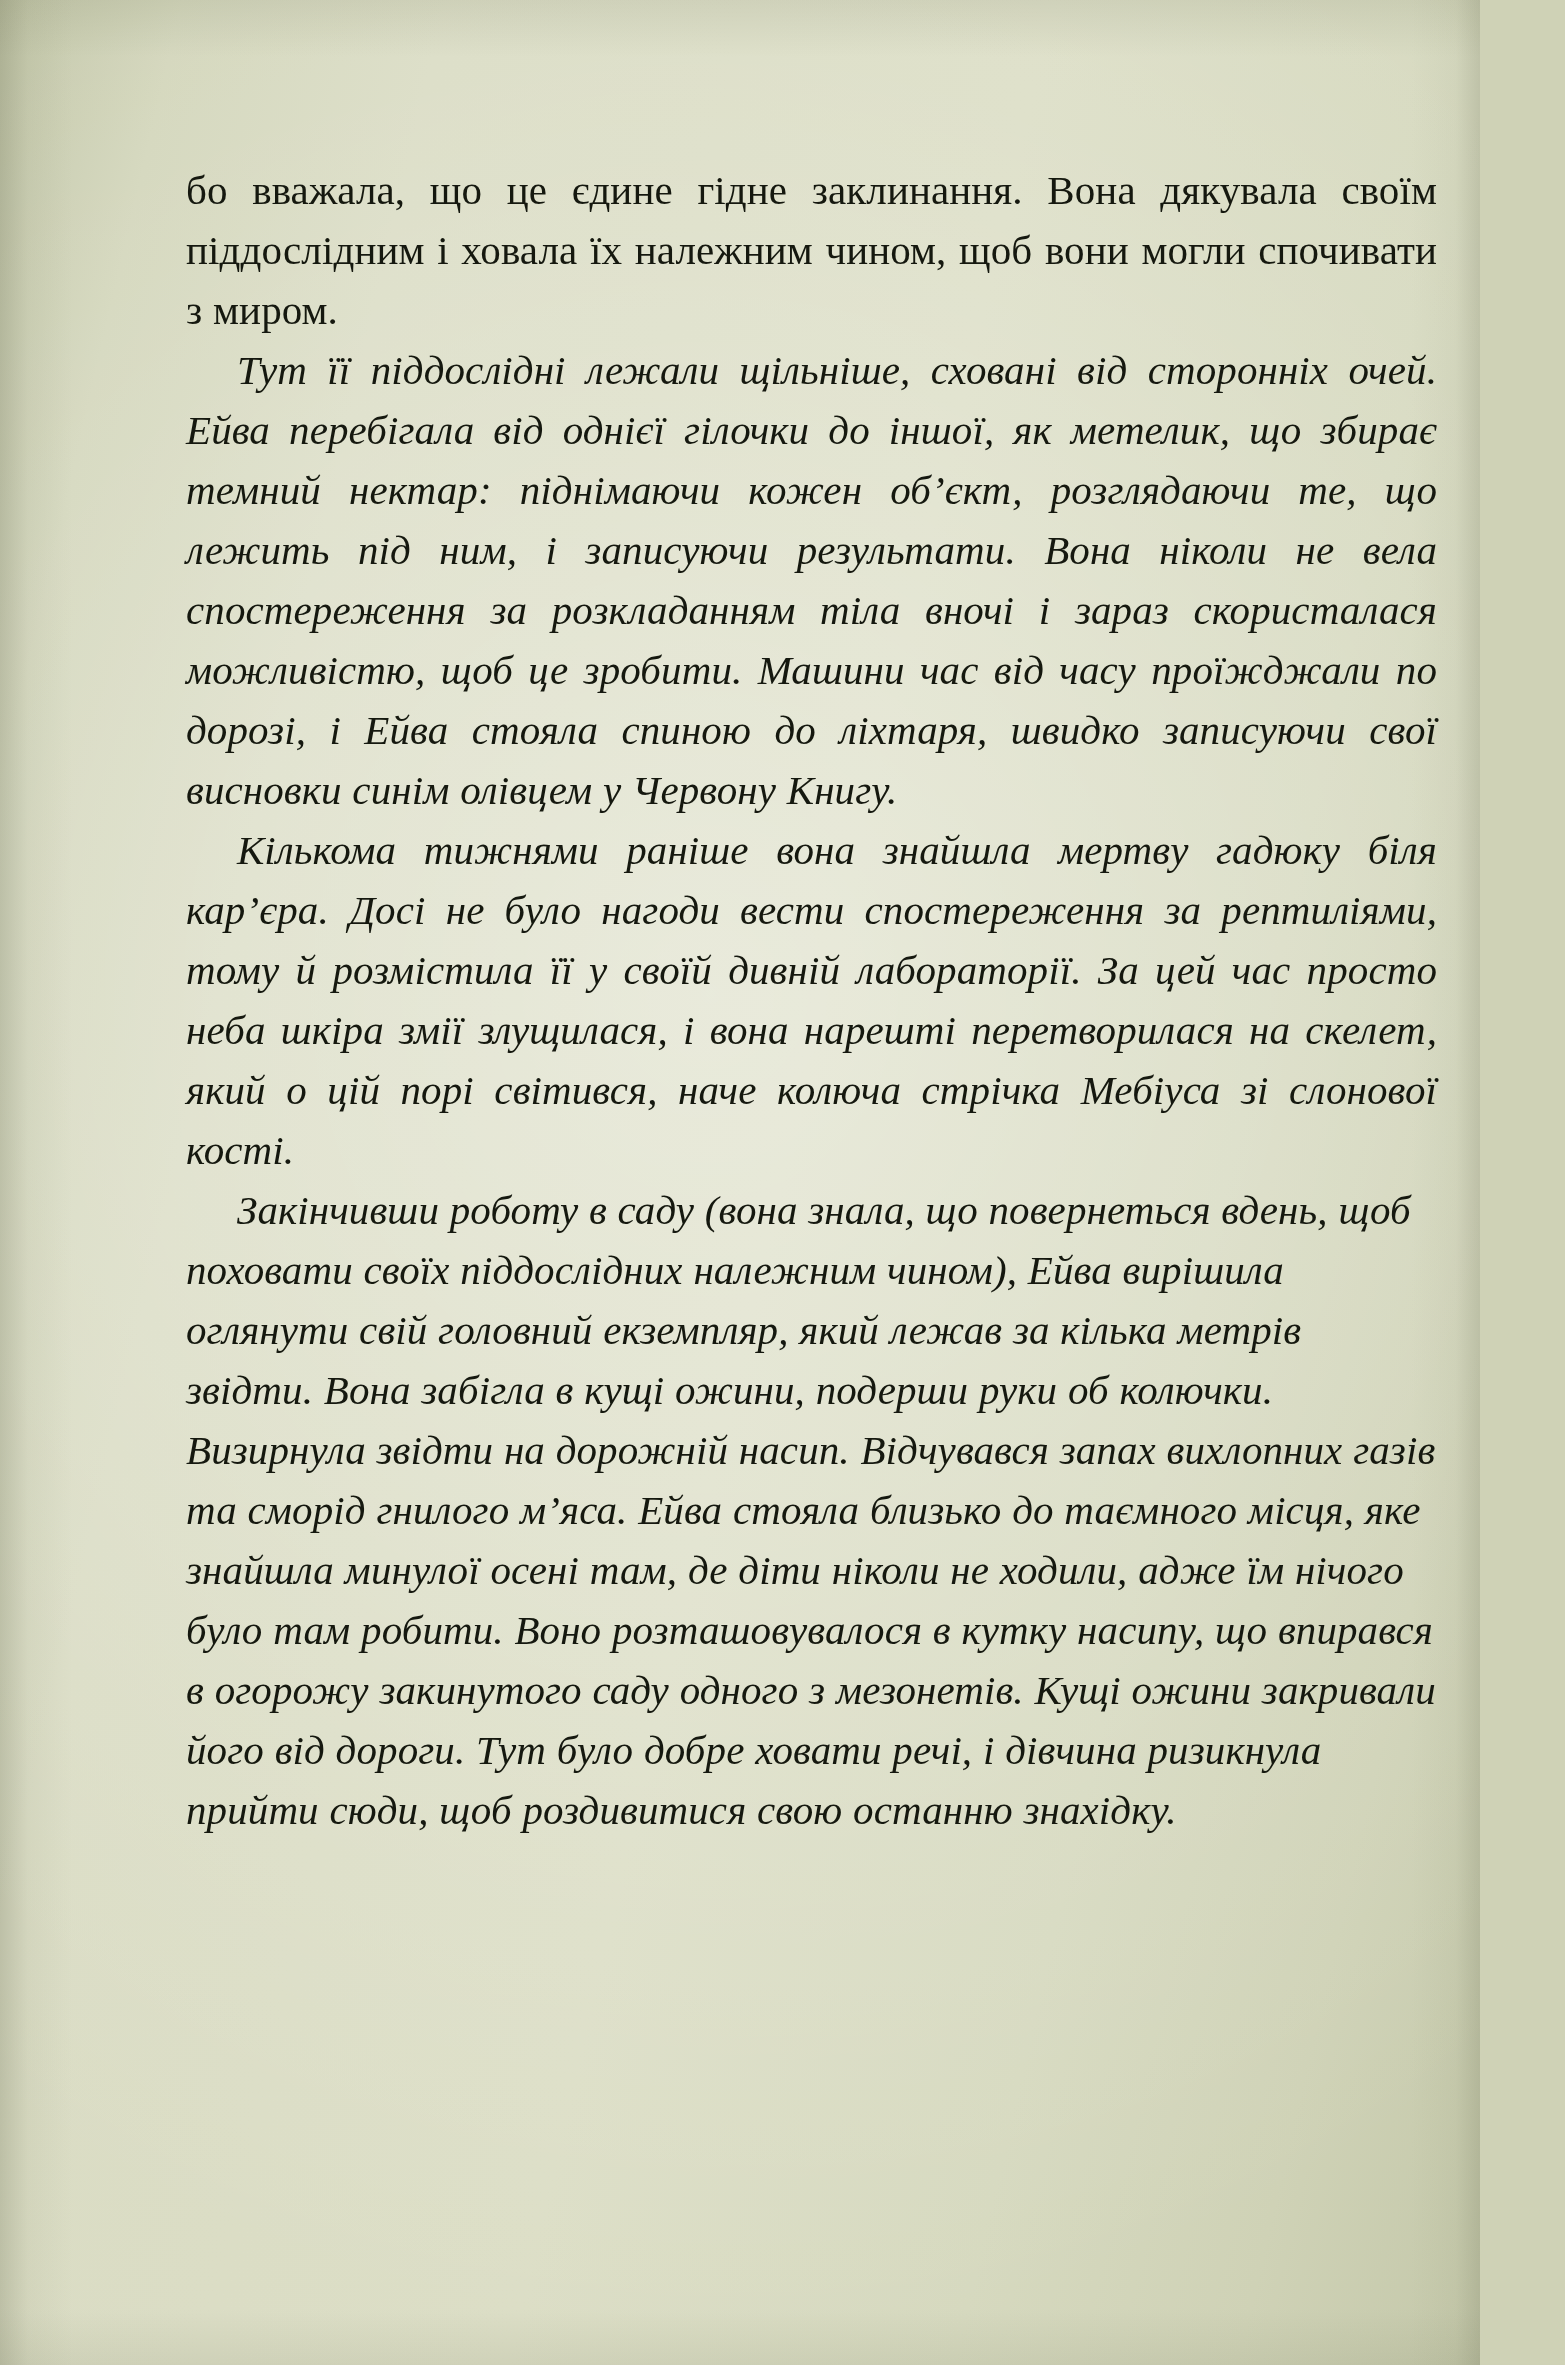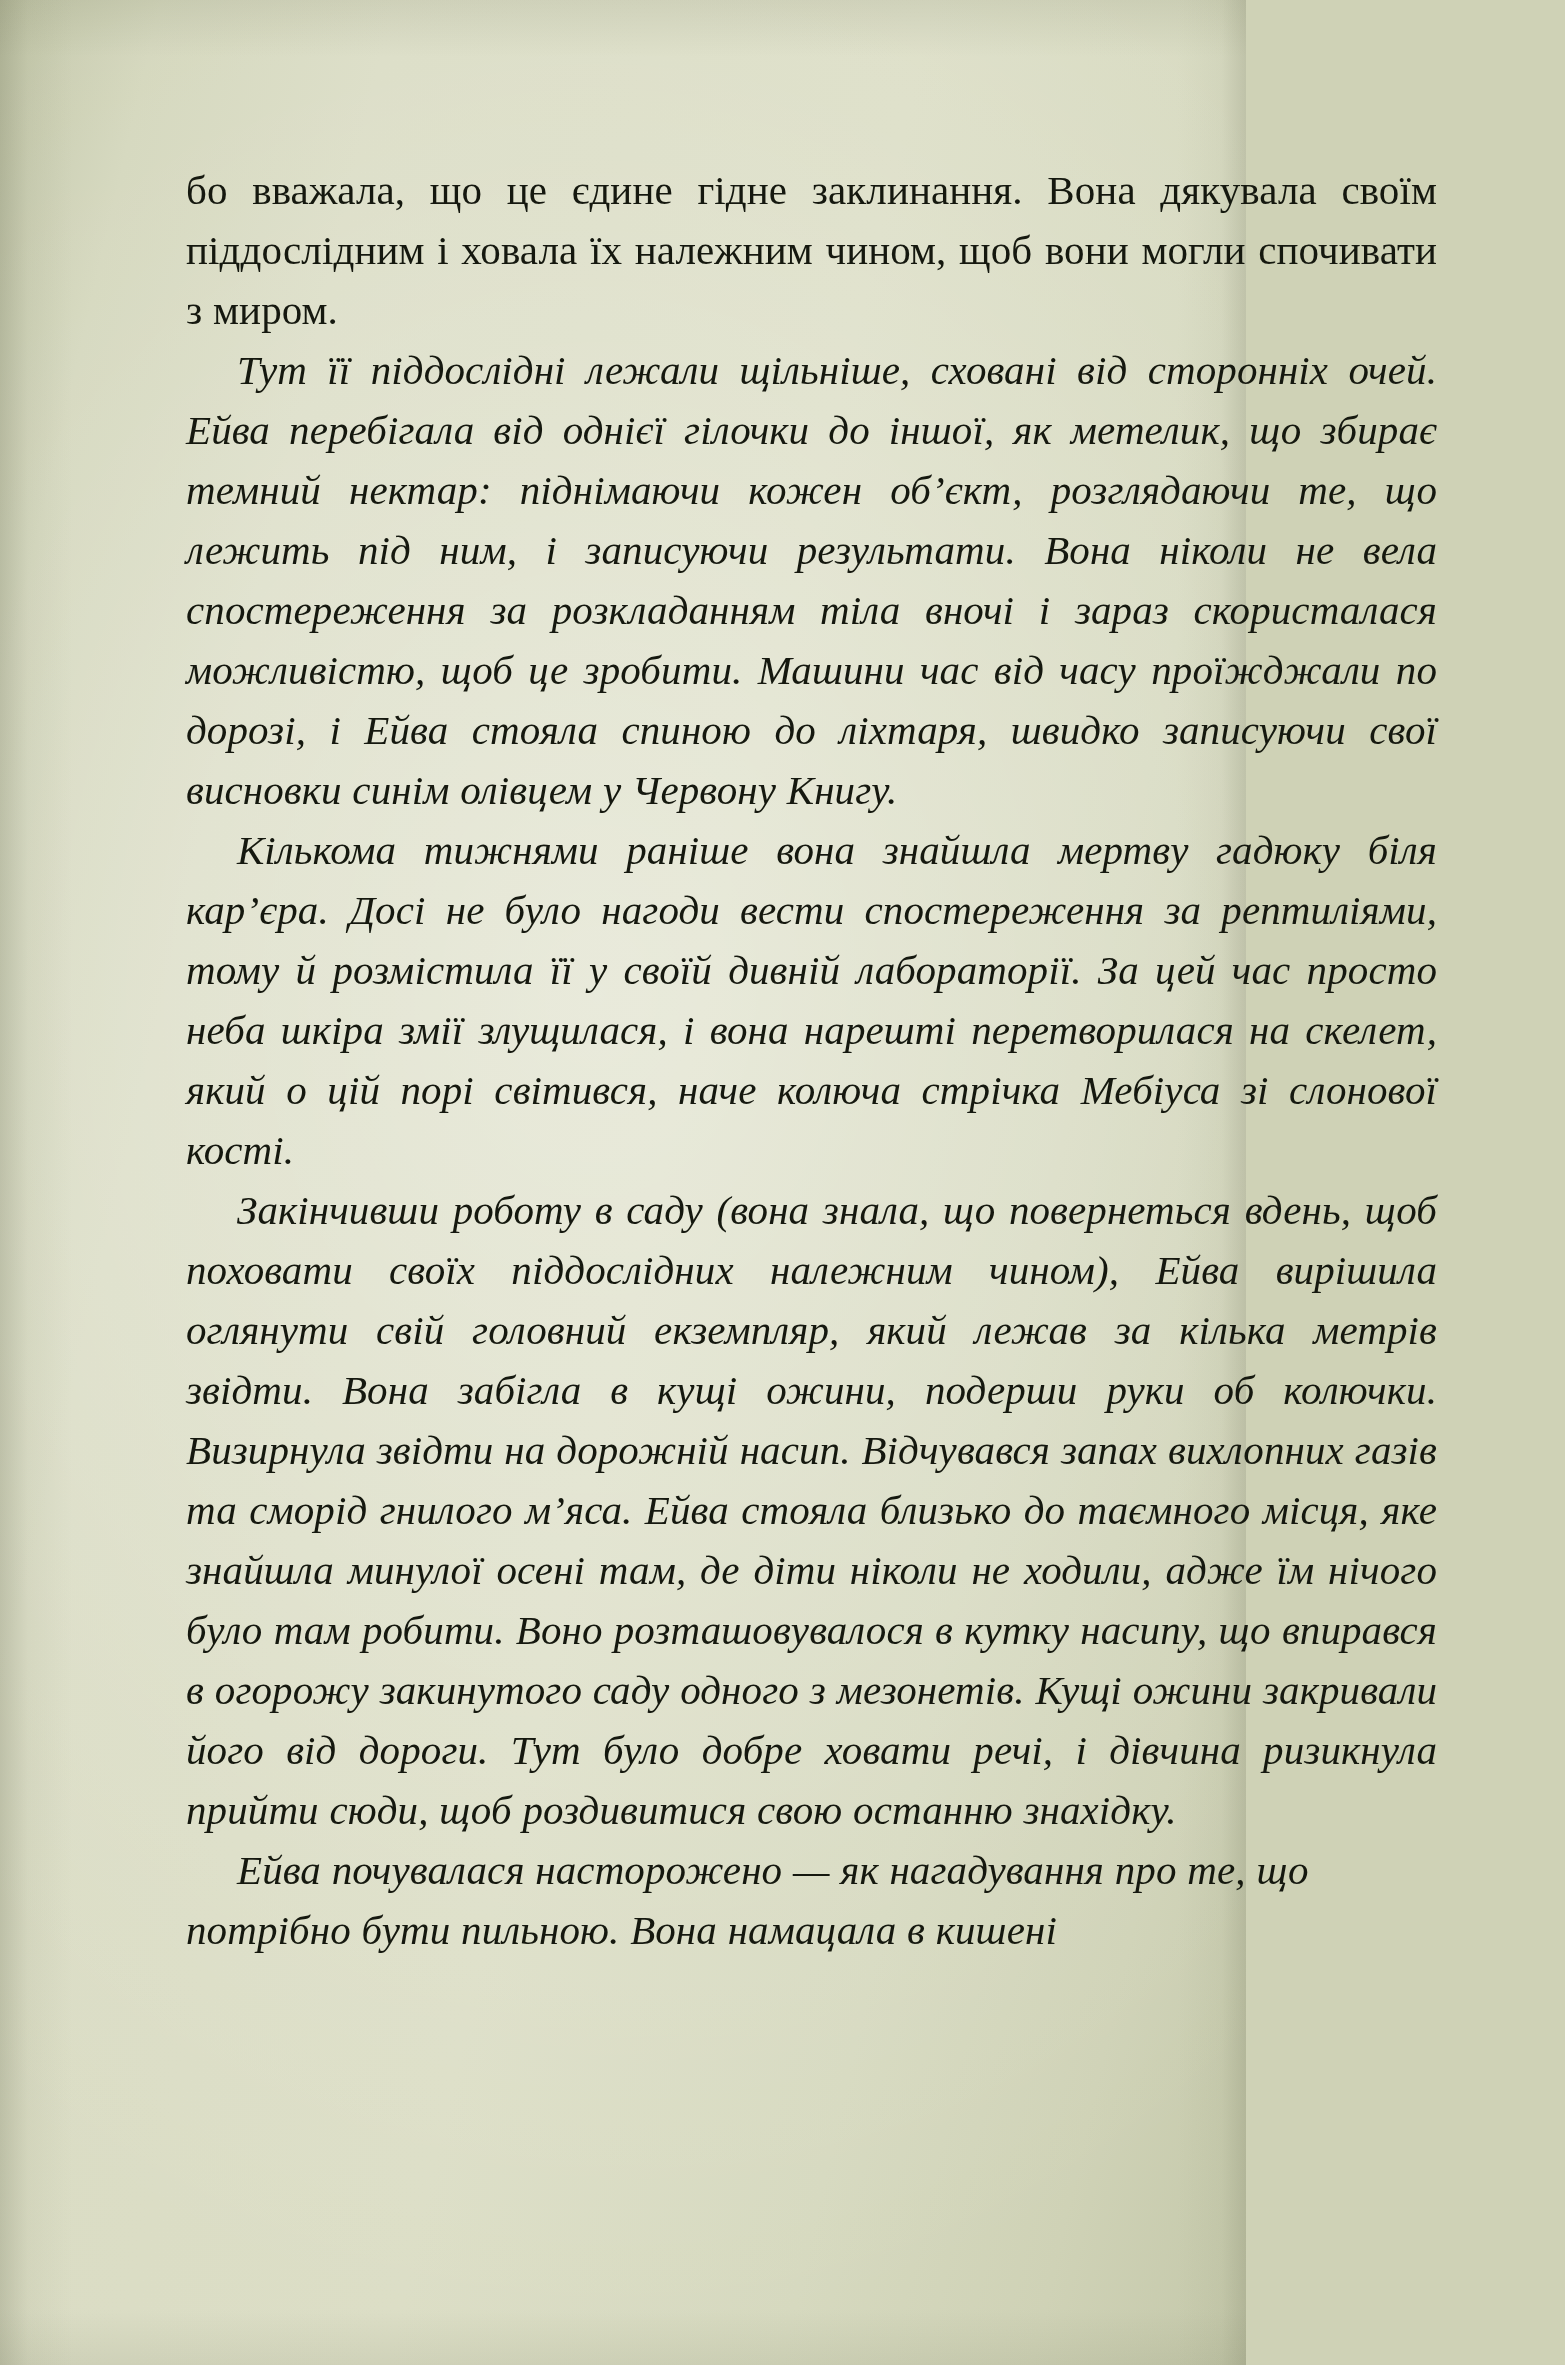--- a/index.html
+++ b/index.html
@@ -7,21 +7,21 @@
     padding: 0;
     background: #cfd2b6;
   }
   body {
     width: 1566px;
     height: 2366px;
     overflow: hidden;
   }
   .page {
     position: relative;
-    width: 1246px;
+    width: 1480px;
     height: 2366px;
     box-sizing: border-box;
     
     background:
       radial-gradient(ellipse 120% 80% at 48% 42%, rgba(255,255,255,0.38) 0%, rgba(255,255,255,0.10) 48%, rgba(255,255,255,0.0) 72%),
       linear-gradient(103deg, #c2c6a8 0%, #d3d6bb 9%, #dadcc4 22%, #dcdec6 52%, #d6d9bf 74%, #cfd2b6 88%, #c4c8aa 100%);
   }
   
   .page::before {
     content: "";
@@ -77,18 +77,17 @@
 </head>
 <body>
 
 <div class="page">
 
   <div class="textblock">
     <p class="para">бо вважала, що це єдине гідне заклинання. Вона дякувала своїм піддослідним і ховала їх належним чином, щоб вони могли спочивати з миром.</p>
     <p class="para indent">Тут її піддослідні лежали щільніше, сховані від сторонніх очей. Ейва перебігала від однієї гілочки до іншої, як метелик, що збирає темний нектар: піднімаючи кожен об’єкт, розглядаючи те, що лежить під ним, і записуючи результати. Вона ніколи не вела спостереження за розкладанням тіла вночі і зараз скористалася можливістю, щоб це зробити. Машини час від часу проїжджали по дорозі, і Ейва стояла спиною до ліхтаря, швидко записуючи свої висновки синім олівцем у Червону Книгу.</p>
     <p class="para indent">Кількома тижнями раніше вона знайшла мертву гадюку біля кар’єра. Досі не було нагоди вести спостереження за рептиліями, тому й розмістила її у своїй дивній лабораторії. За цей час просто неба шкіра змії злущилася, і вона нарешті перетворилася на скелет, який о цій порі світився, наче колюча стрічка Мебіуса зі слонової кості.</p>
     <p class="para indent">Закінчивши роботу в саду (вона знала, що повернеться вдень, щоб поховати своїх піддослідних належним чином), Ейва вирішила оглянути свій головний екземпляр, який лежав за кілька метрів звідти. Вона забігла в кущі ожини, подерши руки об колючки. Визирнула звідти на дорожній насип. Відчувався запах вихлопних газів та сморід гнилого м’яса. Ейва стояла близько до таємного місця, яке знайшла минулої осені там, де діти ніколи не ходили, адже їм нічого було там робити. Воно розташовувалося в кутку насипу, що впирався в огорожу закинутого саду одного з мезонетів. Кущі ожини закривали його від дороги. Тут було добре ховати речі, і дівчина ризикнула прийти сюди, щоб роздивитися свою останню знахідку.</p>
-    <p class="para indent">Ейва почувалася насторожено — як нагадування про те, що потрібно бути пильною. Вона намацала в кишені</p>
   </div>
 
 
 </div>
 
 
 </body></html>

